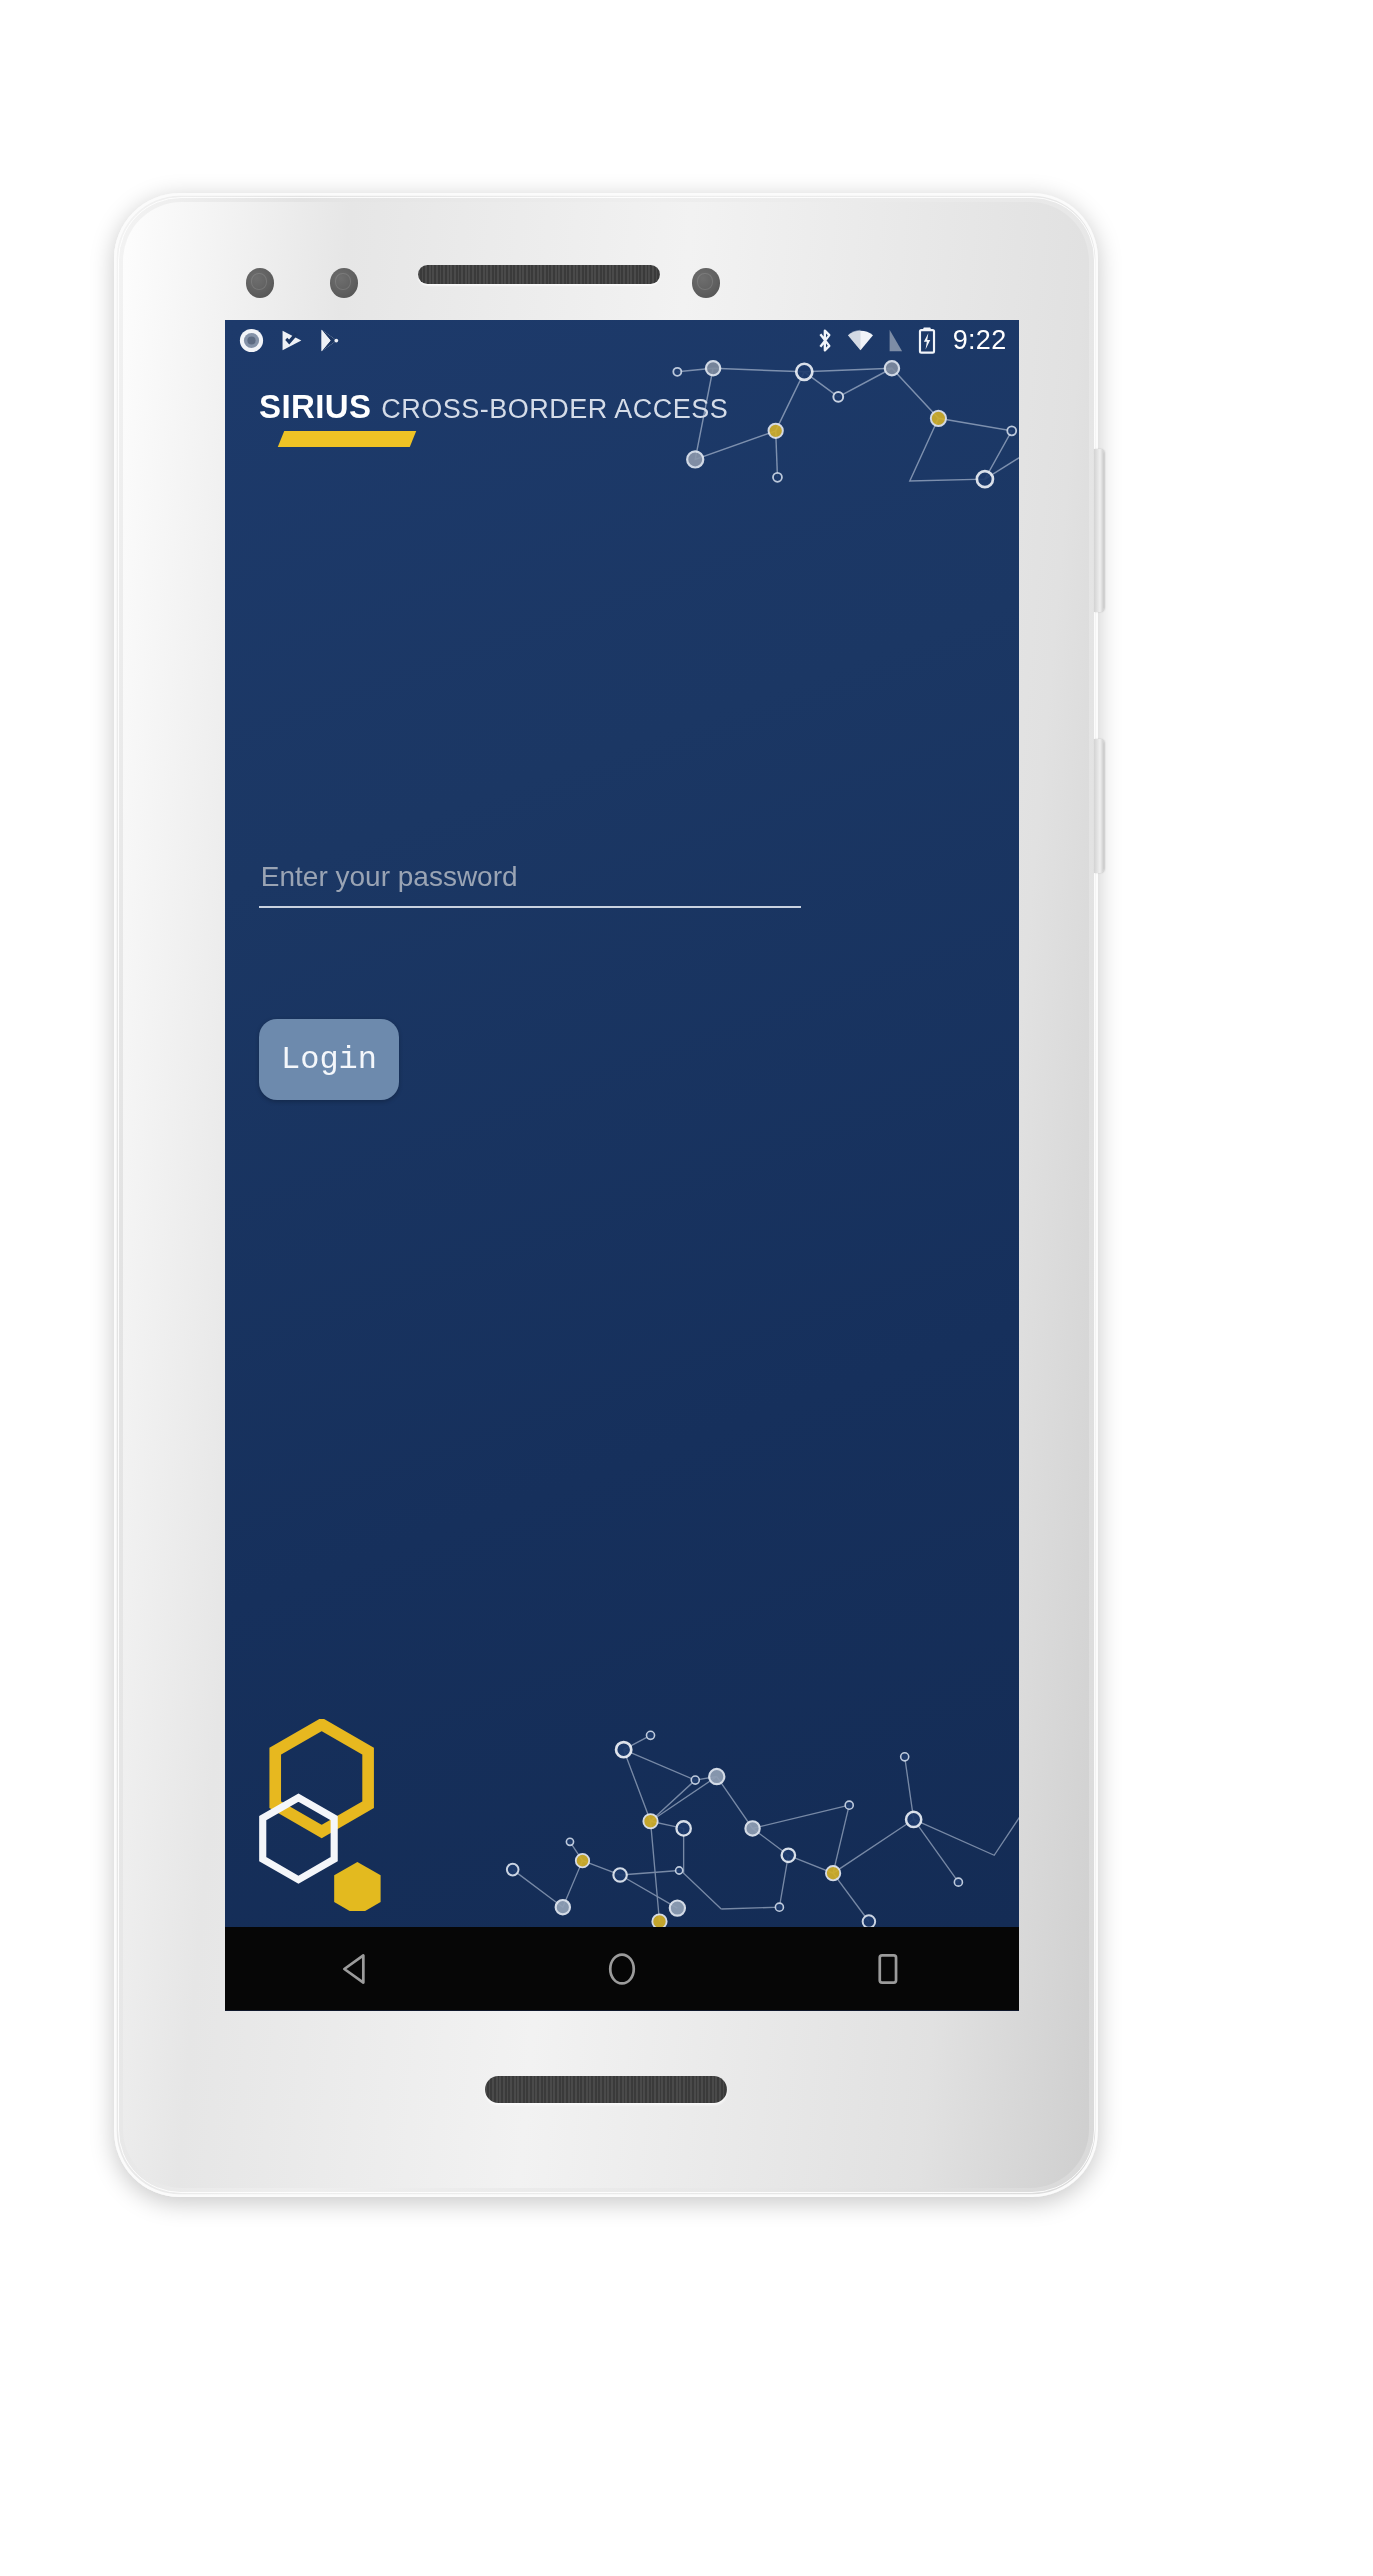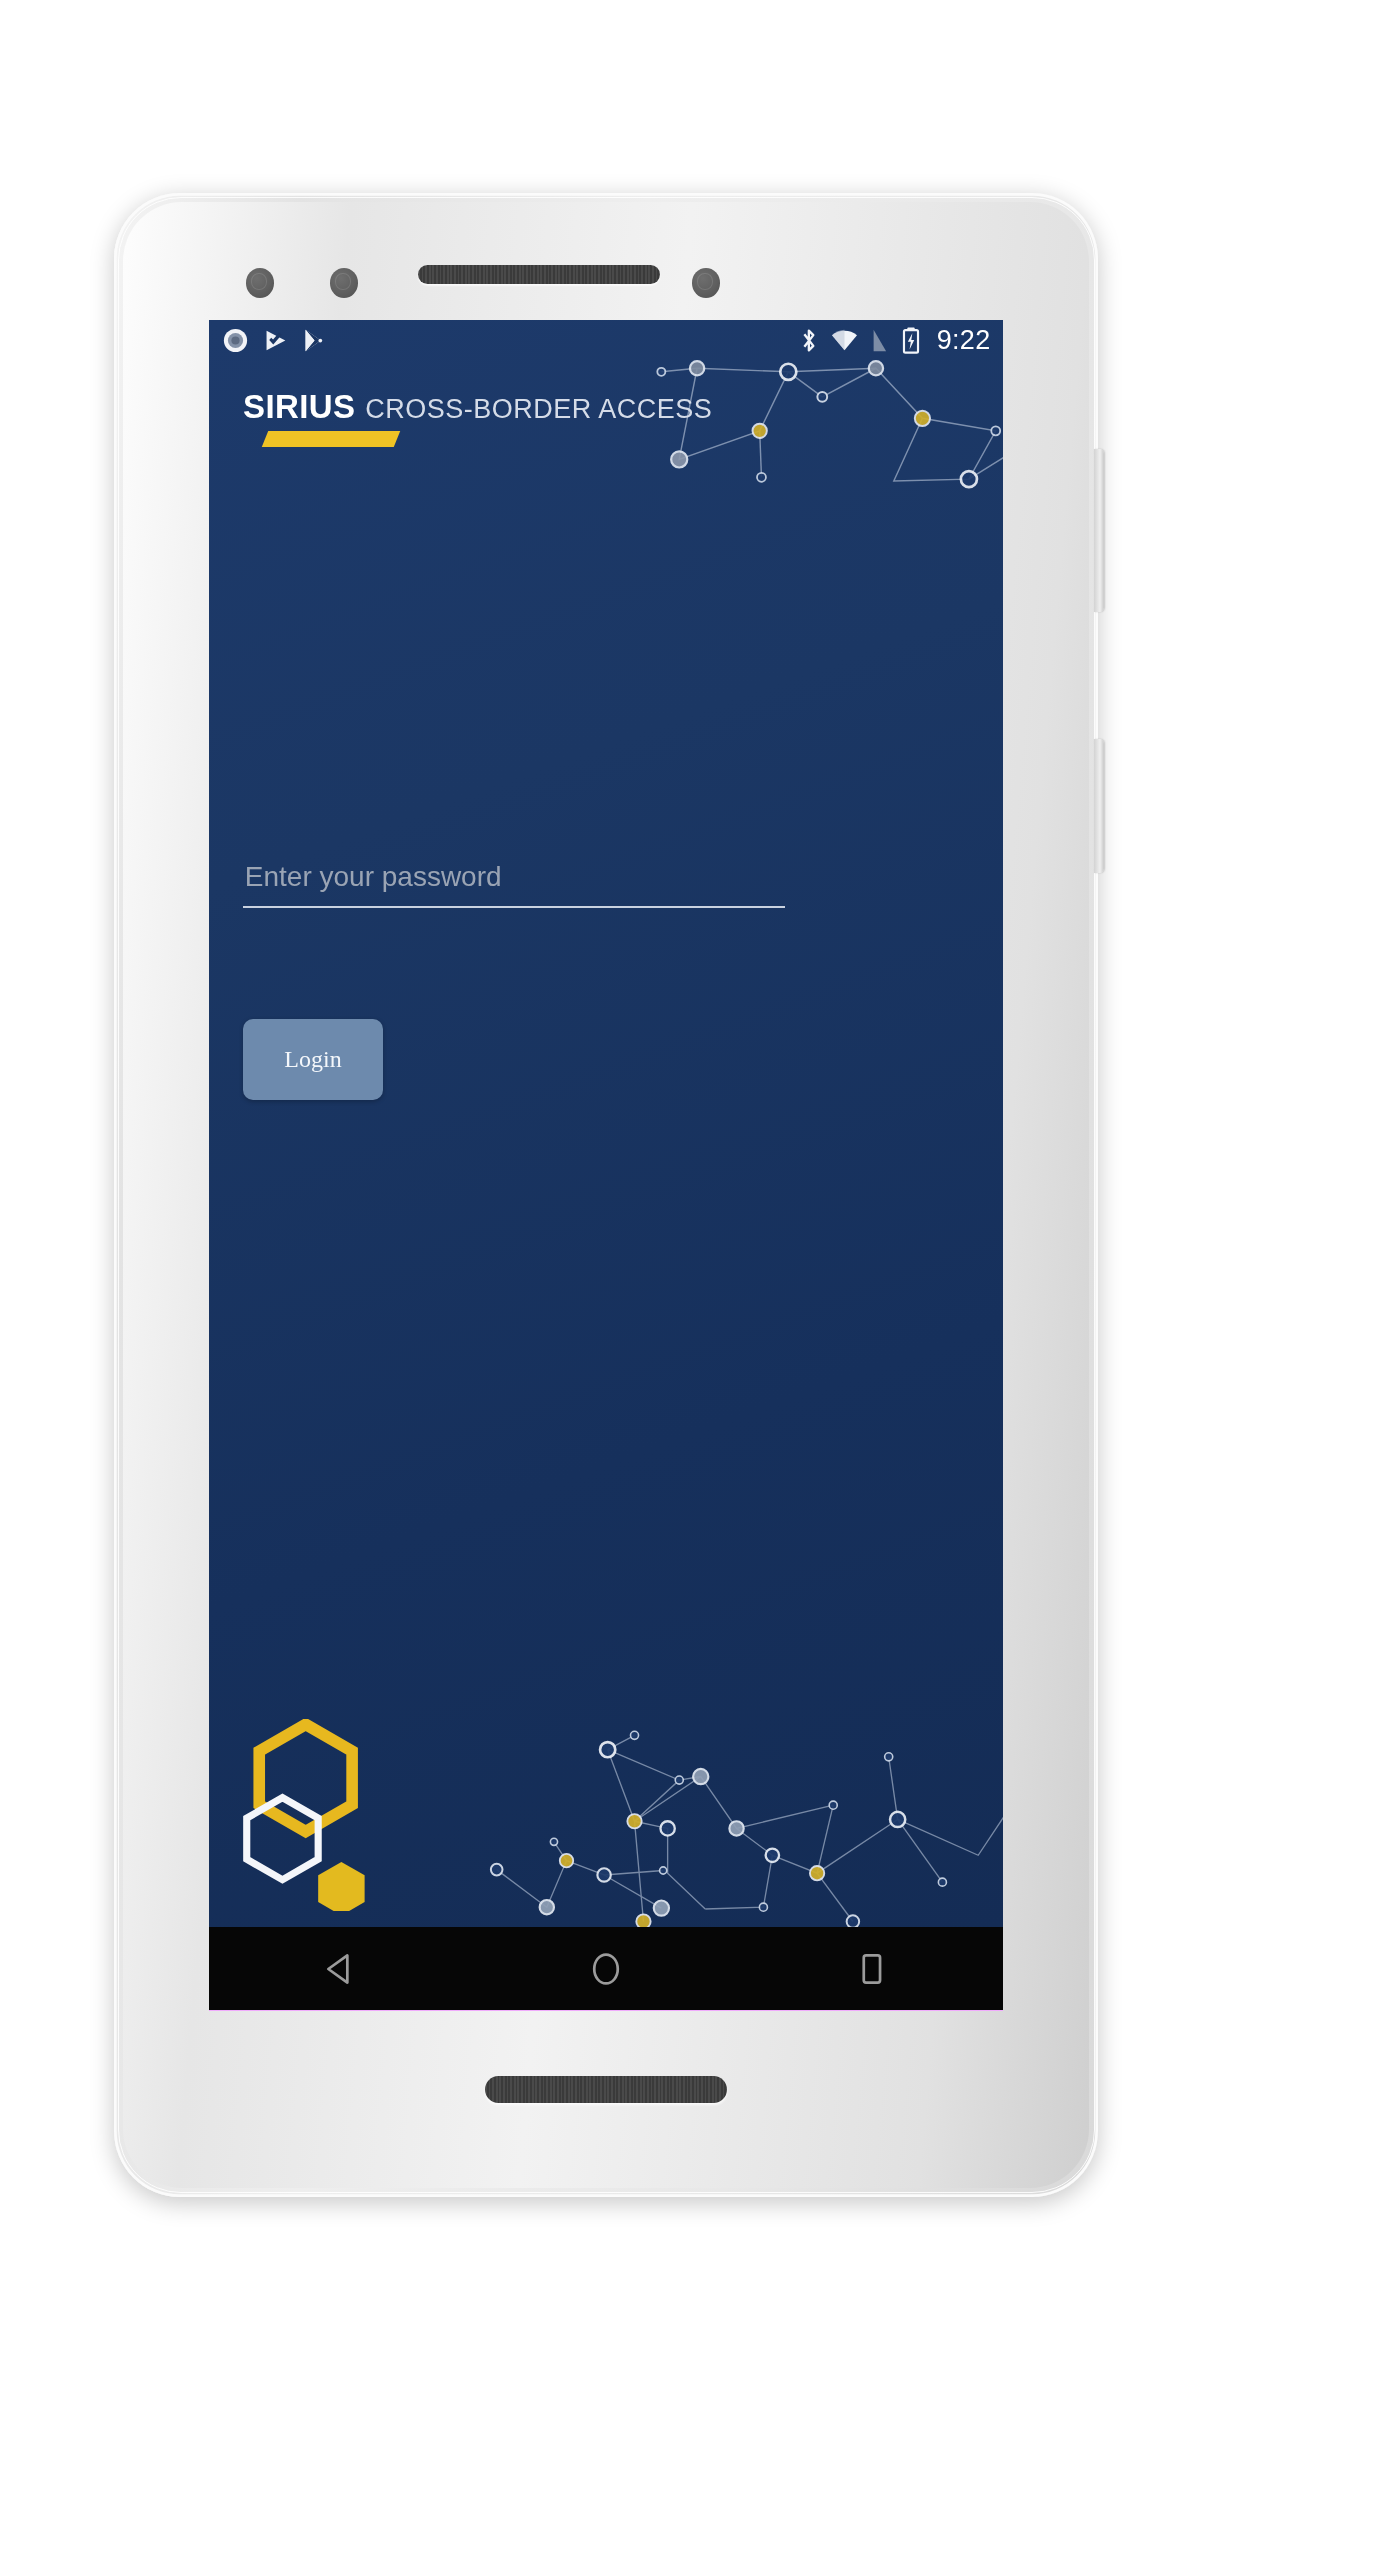--- a/index.html
+++ b/index.html
@@ -88,26 +88,26 @@
     border-radius: 13.4px;
     background:
       repeating-linear-gradient(90deg, #4a4a4a 0 1.8px, #3a3a3a 1.8px 3.6px),
       #424242;
     box-shadow: 0 1.8px 2.7px rgba(255,255,255,0.85);
   }
 
   
   #screen {
     position: absolute;
-    left: 95px;
+    left: 111px;
     top: 127px;
     width: 794px;
     height: 1691px;
     overflow: hidden;
-    background: #f0abfc;
+    background: #0f172a;
   }
 
   
   #app-root {
     position: absolute;
     left: 0; top: 0;
     width: 794px;
     height: 1607px;
     background: linear-gradient(160deg,#1d3a6b 0%, #1b3764 30%, #16305c 68%, #142c55 100%);
     overflow: hidden;
@@ -211,25 +211,25 @@
     outline: none;
     padding: 0 1.8px 5.4px 1.8px;
   }
   .text-field::placeholder { color: #9aa4b4; }
 
   #login-button {
     position: absolute;
     left: 34px; top: 699px;
     width: 140px; height: 81px;
     border: none;
-    border-radius: 10px;
+    border-radius: 18px;
     background: #6d8aad;
     color: #f4f7fb;
-    font-size: 24px;
-    font-family: Liberation Serif, serif;
+    font-size: 32px;
+    font-family: Liberation Mono, monospace;
     cursor: pointer;
     z-index: 5;
     box-shadow: 0 1.8px 4.5px rgba(0,0,0,0.22);
   }
 
   
   #hexagon-decoration {
     position: absolute;
     left: 34px;
     bottom: 16px;

